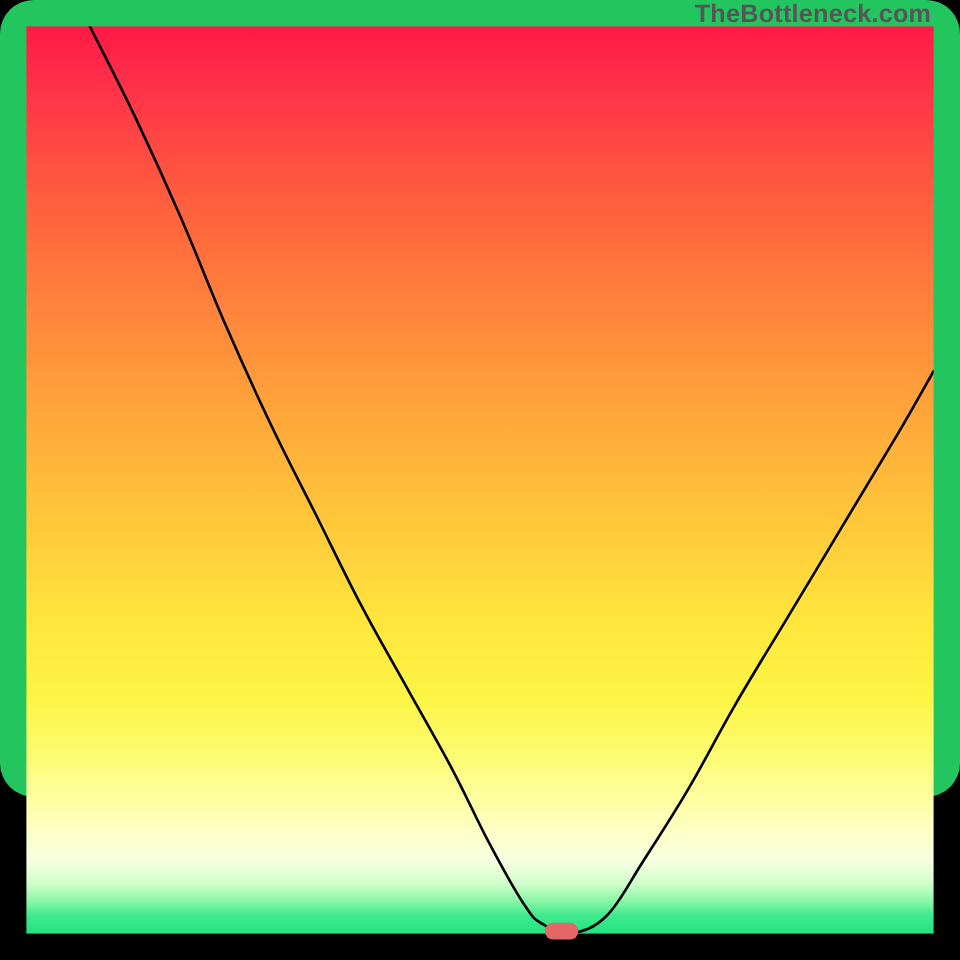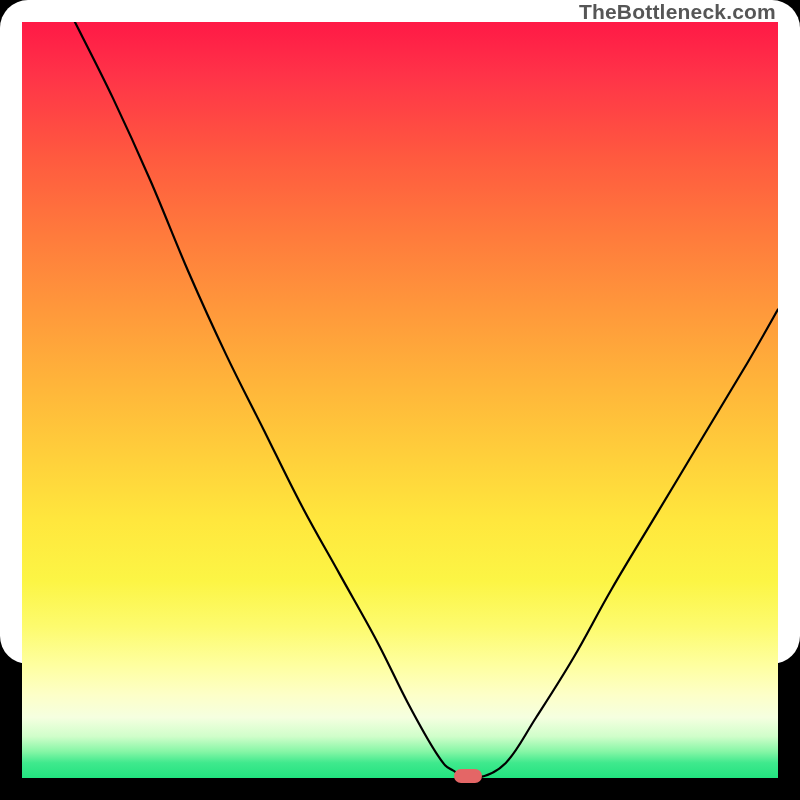--- a/index.html
+++ b/index.html
@@ -1,21 +1,21 @@
 <!DOCTYPE html>
 <html><head>
 <meta charset="utf-8">
 <style>
   * { margin: 0; padding: 0; box-sizing: border-box; }
   html, body { width: 800px; height: 800px; overflow: hidden; background: #000; }
   .frame {
     position: absolute;
     left: 0; top: 0;
     width: 800px; height: 664px;
-    background: #ffffff;
+    background: #22c55e;
     border-radius: 28px;
   }
   .plot {
     position: absolute;
     left: 22px;
     top: 22px;
     width: 756px;
     height: 756px;
     background: linear-gradient(to bottom,
       #ff1946 0%,

